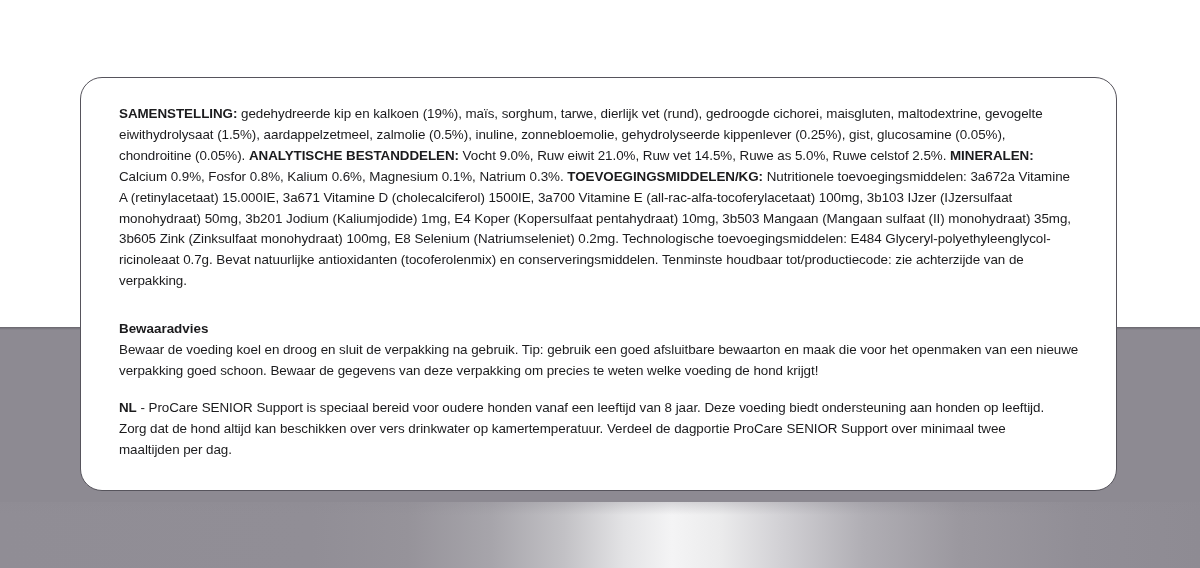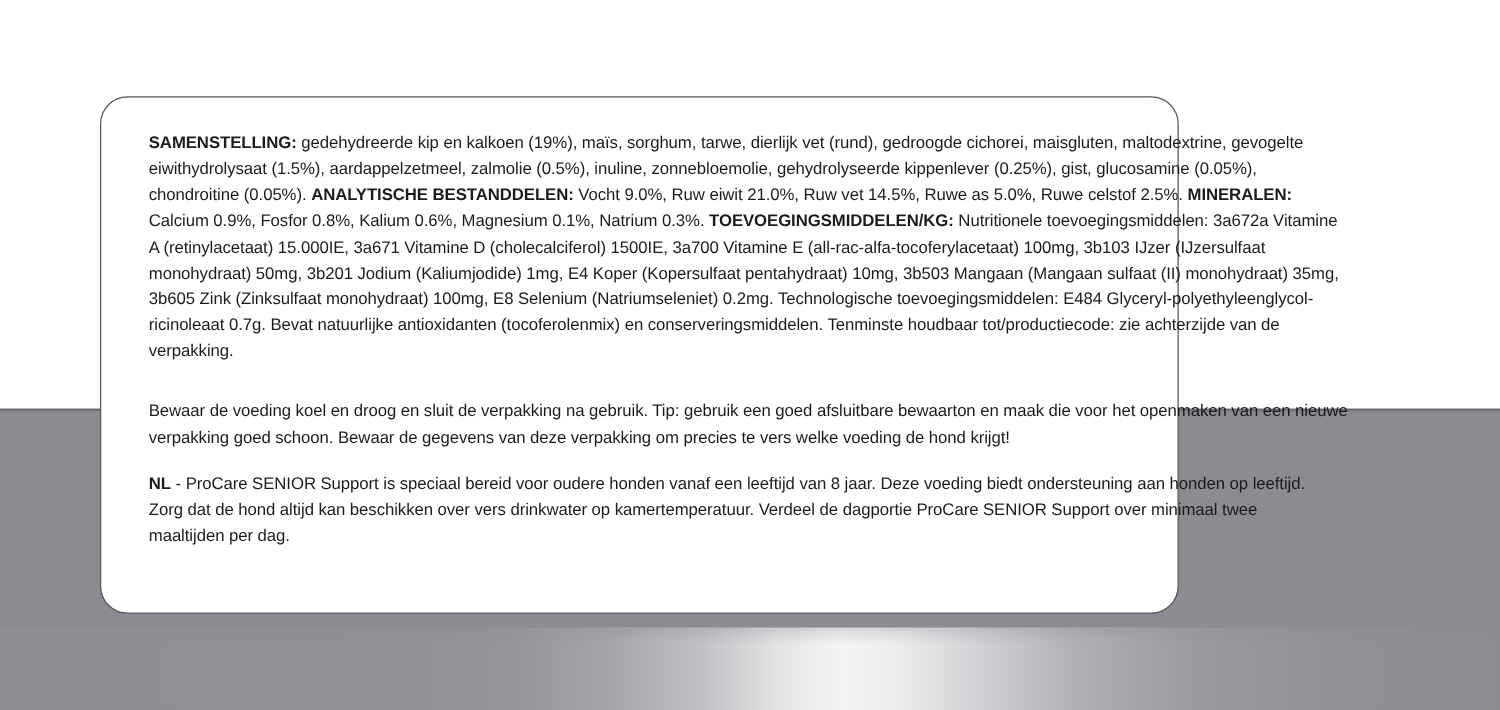--- a/index.html
+++ b/index.html
@@ -76,21 +76,21 @@
     width: 1200px;
     height: 3px;
     background: linear-gradient(to bottom, rgba(60,58,64,0.45), rgba(141,138,146,0));
   }
 
   
   #label-card {
     position: absolute;
     left: 80px;
     top: 77px;
-    width: 863px;
+    width: 1037px;
     height: 414px;
     background: #ffffff;
     border: 1.4px solid #56545c;
     border-radius: 22px;
     box-sizing: border-box;
   }
 
   #label-content {
     position: absolute;
     left: 38px;
@@ -139,21 +139,22 @@
   <div id="metallic-band-fade"></div>
   <div id="band-top-edge"></div>
 </div>
 
 <div id="label-card">
   <div id="label-content">
 
     <p class="para" id="ingredients-block"><b>SAMENSTELLING:</b><span> gedehydreerde kip en kalkoen (19%), maïs, sorghum, tarwe, dierlijk vet (rund), gedroogde cichorei, maisgluten, maltodextrine, gevogelte eiwithydrolysaat (1.5%), aardappelzetmeel, zalmolie (0.5%), inuline, zonnebloemolie, gehydrolyseerde kippenlever (0.25%), gist, glucosamine (0.05%), chondroitine (0.05%). </span><b>ANALYTISCHE BESTANDDELEN:</b><span> Vocht 9.0%, Ruw eiwit 21.0%, Ruw vet 14.5%, Ruwe as 5.0%, Ruwe celstof 2.5%. </span><b>MINERALEN:</b><span> Calcium 0.9%, Fosfor 0.8%, Kalium 0.6%, Magnesium 0.1%, Natrium 0.3%. </span><b>TOEVOEGINGSMIDDELEN/KG:</b><span> Nutritionele toevoegingsmiddelen: 3a672a Vitamine A (retinylacetaat) 15.000IE, 3a671 Vitamine D (cholecalciferol) 1500IE, 3a700 Vitamine E (all-rac-alfa-tocoferylacetaat) 100mg, 3b103 IJzer (IJzersulfaat monohydraat) 50mg, 3b201 Jodium (Kaliumjodide) 1mg, E4 Koper (Kopersulfaat pentahydraat) 10mg, 3b503 Mangaan (Mangaan sulfaat (II) monohydraat) 35mg, 3b605 Zink (Zinksulfaat monohydraat) 100mg, E8 Selenium (Natriumseleniet) 0.2mg. Technologische toevoegingsmiddelen: E484 Glyceryl-polyethyleenglycol-ricinoleaat 0.7g. Bevat natuurlijke antioxidanten (tocoferolenmix) en conserveringsmiddelen. Tenminste houdbaar tot/productiecode: zie achterzijde van de verpakking.</span></p>
 
     <div id="storage-section">
-      <p class="para">Bewaar de voeding koel en droog en sluit de verpakking na gebruik. Tip: gebruik een goed afsluitbare bewaarton en maak die voor het openmaken van een nieuwe verpakking goed schoon. Bewaar de gegevens van deze verpakking om precies te vers welke voeding de hond krijgt!</p>
+      <p id="storage-heading">Bewaaradvies</p>
+      <p class="para">Bewaar de voeding koel en droog en sluit de verpakking na gebruik. Tip: gebruik een goed afsluitbare bewaarton en maak die voor het openmaken van een nieuwe verpakking goed schoon. Bewaar de gegevens van deze verpakking om precies te weten welke voeding de hond krijgt!</p>
     </div>
 
     <div id="nl-section">
       <p class="para"><b>NL</b><span> - </span><span>ProCare SENIOR Support is speciaal bereid voor oudere honden vanaf een leeftijd van 8 jaar. Deze voeding biedt ondersteuning aan honden op leeftijd. Zorg dat de hond altijd kan beschikken over vers drinkwater op kamertemperatuur. Verdeel de dagportie ProCare SENIOR Support over minimaal twee maaltijden per dag.</span></p>
     </div>
 
   </div>
 </div>
 
 </body></html>

